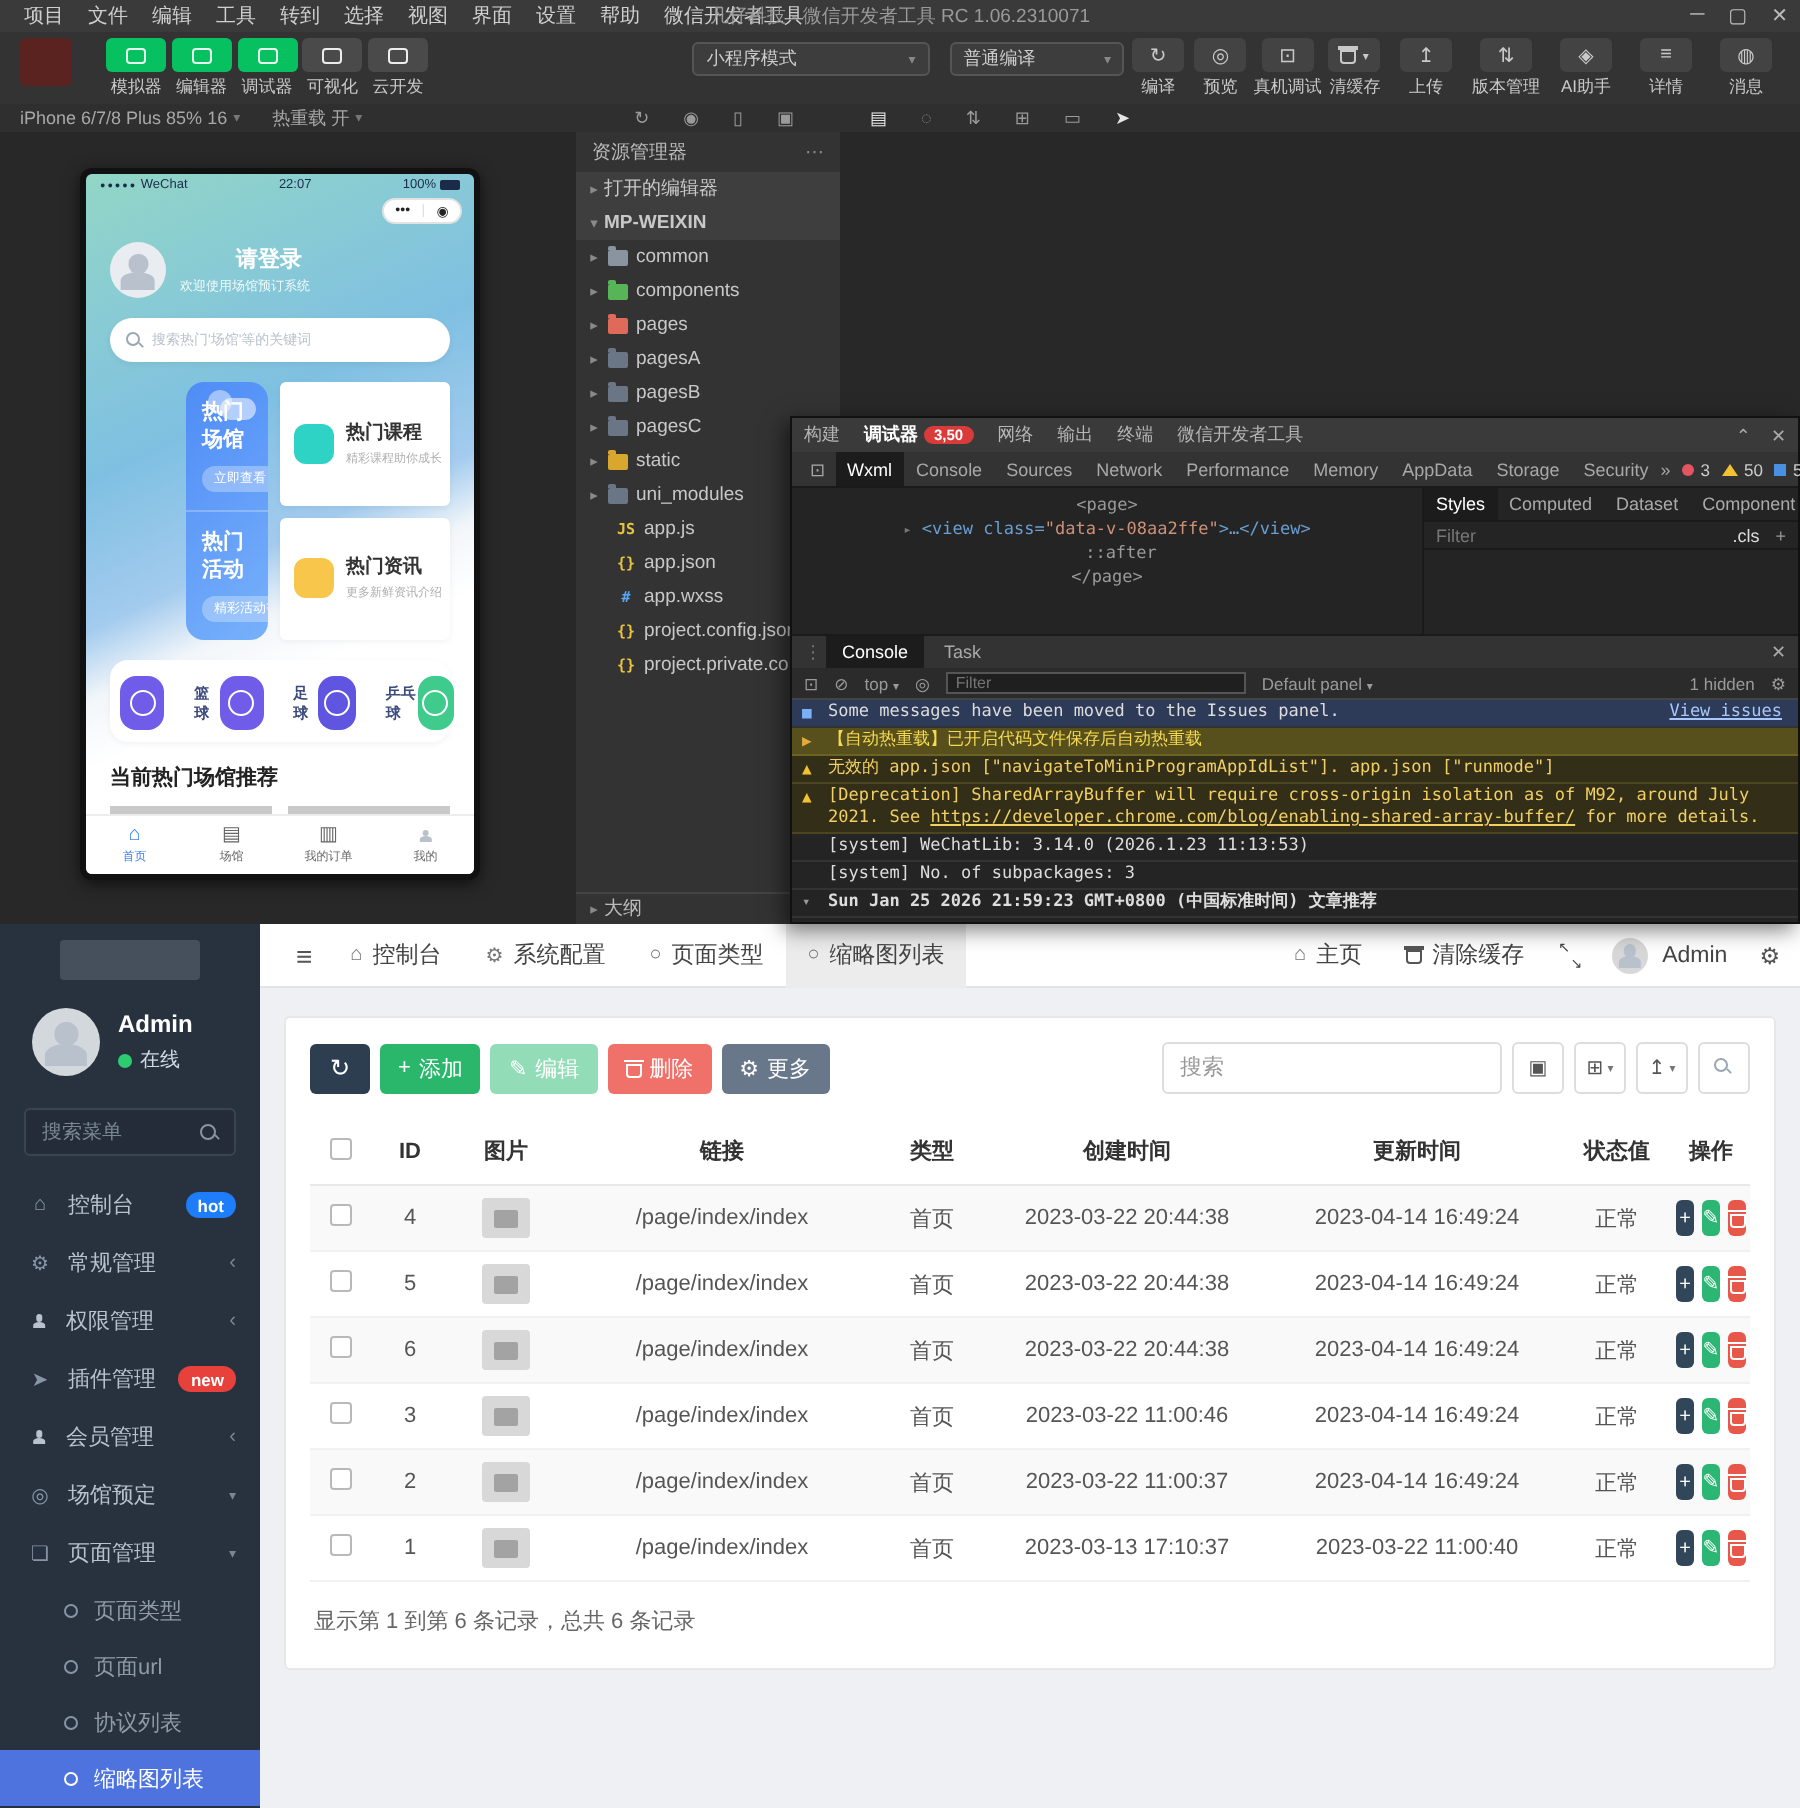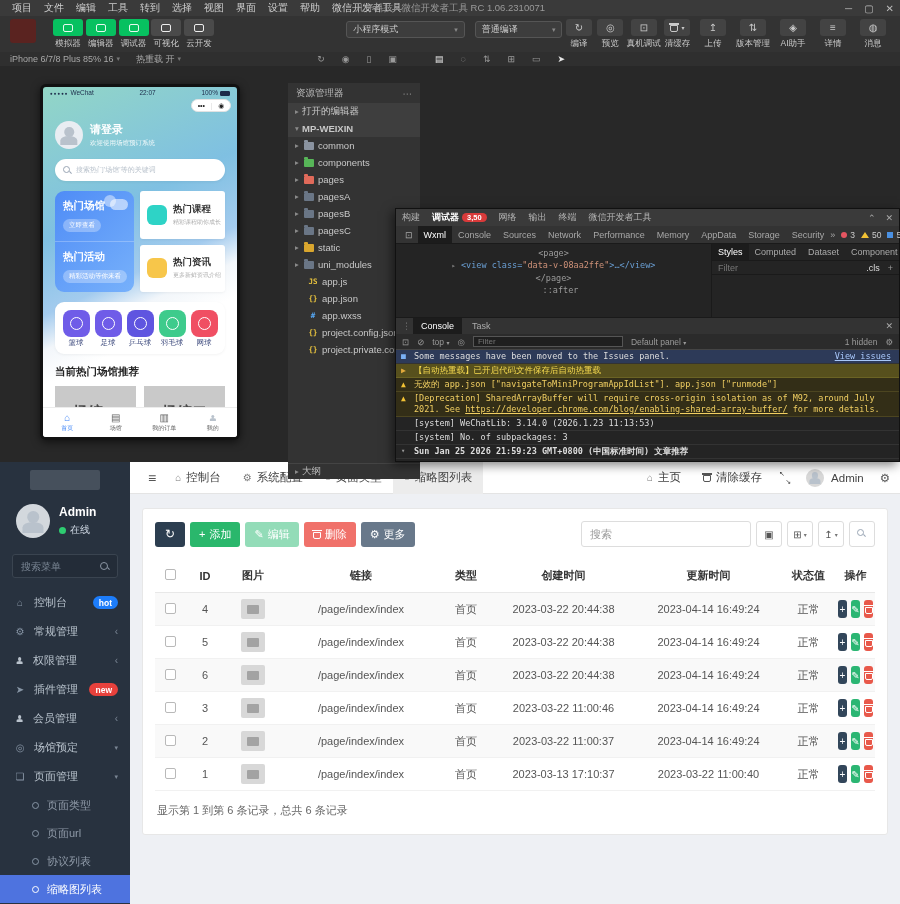--- a/index.html
+++ b/index.html
@@ -36,63 +36,63 @@
             background:linear-gradient(155deg,#92d6c6 0%,#7fc0e2 35%,#a3cbee 52%,#f2f6fa 60%,#ffffff 68%); }
   .statusbar { display:flex; justify-content:space-between; align-items:center; padding:2px 7px 0 7px; font-size:6.5px; color:#1c2b4a; }
   .batt { display:inline-block; width:10px; height:5px; border:1px solid #1c2b4a; border-radius:1px; background:#1c2b4a; vertical-align:middle; margin-left:2px; }
   .capsule-row { display:flex; justify-content:flex-end; padding:3px 6px 0 0; }
   .capsule { width:40px; height:13px; background:#fff; border:1px solid #e2e2e2; border-radius:7px; display:flex; align-items:center; justify-content:space-evenly; font-size:7px; color:#222; }
   .greet { display:flex; align-items:center; gap:7px; padding:9px 12px 0 12px; }
   .g-avatar { width:28px; height:28px; border-radius:50%; background:#e9edf2; position:relative; flex:none; }
   .person { position:relative; display:inline-block; }
   .person::before { content:""; position:absolute; left:50%; top:22%; transform:translateX(-50%); width:34%; height:34%; border-radius:50%; background:#b9c2cc; }
   .person::after { content:""; position:absolute; left:50%; bottom:14%; transform:translateX(-50%); width:62%; height:32%; border-radius:50% 50% 0 0; background:#b9c2cc; }
-  .g-title { font-size:11px; font-weight:bold; color:#fff; }
+  .g-title { font-size:11px; font-weight:bold; color:#fff;margin-left:28px; }
   .g-sub { font-size:6.5px; color:rgba(255,255,255,.88); margin-top:2px; }
   .p-search { margin:10px 12px 0 12px; height:22px; background:#fff; border-radius:11px; display:flex; align-items:center; padding:0 8px; gap:5px; box-shadow:0 1px 3px rgba(0,0,0,.06); }
   .mag { position:relative; width:8px; height:8px; flex:none; }
   .mag::before { content:""; position:absolute; left:0; top:0; width:5px; height:5px; border:1px solid #9aa6b5; border-radius:50%; }
   .mag::after { content:""; position:absolute; left:5.5px; top:5.5px; width:3px; height:1px; background:#9aa6b5; transform:rotate(45deg); }
   .p-search .ph { font-size:7px; color:#b9c2cc; }
   .p-cards { display:flex; gap:6px; margin:10px 12px 0 12px; }
-  .p-col-l { width:50%; border-radius:9px; overflow:hidden; background:linear-gradient(135deg,#4f8cf6,#77b1fb); color:#fff; position:relative; }
+  .p-col-l { width:50%; border-radius:9px; overflow:hidden; background:linear-gradient(135deg,#4f8cf6,#77b1fb); color:#fff; position:relative;margin-left:38px; }
   .p-col-l .sec { padding:8px 8px 9px 8px; position:relative; }
   .p-col-l .sec + .sec { border-top:1px solid rgba(255,255,255,.25); }
   .cloud { position:absolute; right:6px; top:6px; width:30px; height:14px; }
   .cloud::before { content:""; position:absolute; right:0; top:2px; width:18px; height:11px; background:rgba(255,255,255,.55); border-radius:8px; }
   .cloud::after { content:""; position:absolute; right:12px; top:-2px; width:12px; height:12px; background:rgba(255,255,255,.45); border-radius:50%; }
   .pc-title { font-size:10.5px; font-weight:bold; }
   .pc-pill { display:inline-block; margin-top:6px; padding:2px 6px; border-radius:8px; background:rgba(255,255,255,.3); font-size:6.5px; white-space:nowrap; }
   .p-col-r { width:50%; display:flex; flex-direction:column; gap:6px; }
   .p-wcard { background:#fff; border-radius:3px; padding:7px 7px; display:flex; align-items:center; gap:6px; box-shadow:0 1px 3px rgba(0,0,0,.05); flex:1; }
   .p-wcard .ic { width:20px; height:20px; border-radius:6px; flex:none; }
   .ic-course { background:#2ed3c6; }
   .ic-news { background:#f7c64a; }
   .p-wcard .t { font-size:9.5px; font-weight:bold; color:#333; }
   .p-wcard .s { font-size:6px; color:#b0b0b0; margin-top:2px; white-space:nowrap; }
   .p-cats { margin:10px 12px 0 12px; background:#fff; border-radius:9px; padding:8px 5px 6px 5px; display:flex; justify-content:space-around; box-shadow:0 1px 3px rgba(0,0,0,.05); }
-  .cat { display:flex; flex-direction:column; align-items:center; gap:1px; }
+  .cat { display:flex; flex-direction:row; align-items:center; gap:15px;font-weight:bold; }
   .cat .ci { width:27px; height:27px; border-radius:8px; display:flex; align-items:center; justify-content:center; }
   .cat .ball { width:13px; height:13px; border:1.5px solid #fff; border-radius:50%; }
   .cat:nth-child(1) .ci, .cat:nth-child(2) .ci { background:#6f5ce8; }
   .cat:nth-child(3) .ci { background:#5f55e0; }
   .cat:nth-child(4) .ci { background:#3ecb8c; }
   .cat:nth-child(5) .ci { background:#f04f63; }
   .cat .cl { font-size:7.5px; color:#3d4a7d; }
   .p-sect { margin:11px 12px 0 12px; font-size:10.5px; font-weight:bold; color:#222; }
   .p-venues { margin:7px 12px 0 12px; display:flex; gap:8px; }
   .venue { flex:1; height:52px; background:#c9c9c9; display:flex; align-items:center; justify-content:center; font-size:15px; font-weight:bold; color:#4a4a4a; }
   .p-tabbar { position:absolute; left:0; right:0; bottom:0; height:30px; background:#fff; border-top:1px solid #ececec; display:flex; }
   .ptab { flex:1; display:flex; flex-direction:column; align-items:center; justify-content:center; gap:1px; color:#666; }
   .ptab .ti { font-size:10px; line-height:10px; }
   .ptab .tl { font-size:6px; }
   .ptab.active { color:#3b82f6; }
 
   
-  .explorer { position:absolute; left:288px; top:0; width:132px; height:396px; background:#333; color:#c8c8c8; font-size:9.5px; z-index:2; display:flex; flex-direction:column;margin-top:17px; }
+  .explorer { position:absolute; left:288px; top:0; width:132px; height:396px; background:#333; color:#c8c8c8; font-size:9.5px; z-index:2; display:flex; flex-direction:column; }
   .exp-head { height:20px; display:flex; align-items:center; padding:0 8px; color:#bbb; }
   .exp-head .dots { margin-left:auto; color:#888; }
   .exp-row { height:17px; display:flex; align-items:center; padding:0 4px; white-space:nowrap; overflow:hidden; }
   .exp-row.hdr { background:#3e3e3e; }
   .exp-caret { width:10px; color:#8a8a8a; font-size:7.5px; flex:none; text-align:center; }
   .tree-icon { width:10px; height:8px; border-radius:1px; margin:0 4px 0 2px; flex:none; position:relative; }
   .tree-icon::before { content:""; position:absolute; left:0; top:-2px; width:4px; height:2px; background:inherit; border-radius:1px 1px 0 0; }
   .file-glyph { width:14px; margin:0 2px 0 4px; flex:none; text-align:center; font-size:7.5px; font-weight:bold; font-family:"DejaVu Sans Mono", monospace; }
   .fg-js { color:#e8c33e; } .fg-json { color:#e8c33e; } .fg-css { color:#56a8f5; }
   .exp-outline { margin-top:auto; border-top:1px solid #444; height:16px; display:flex; align-items:center; padding:0 4px; color:#bbb; }
@@ -603,22 +603,22 @@
           <span class="cnt">
               <span class="sq-b"></span>
               <span>5</span>
             </span>
 
         </div>
         <div class="dbg-body">
           <div class="wxml-pane">
             <div><span class="c-dim">&lt;page&gt;</span></div>
             <div><span class="c-car">▸</span> <span class="c-tag">&lt;view class=</span><span class="c-val">"data-v-08aa2ffe"</span><span class="c-tag">&gt;…&lt;/view&gt;</span></div>
+            <div style="padding-left:14px"><span class="c-dim">::after</span></div>
             <div><span class="c-dim">&lt;/page&gt;</span></div>
-            <div style="padding-left:14px"><span class="c-dim">::after</span></div>
           </div>
           <div class="styles-pane">
             <div class="styles-tabs">
               <span class="stab active">Styles</span>
               <span class="stab">Computed</span>
               <span class="stab">Dataset</span>
               <span class="stab">Component Data</span>
             </div>
             <div class="styles-filter">
               <span>Filter</span>

